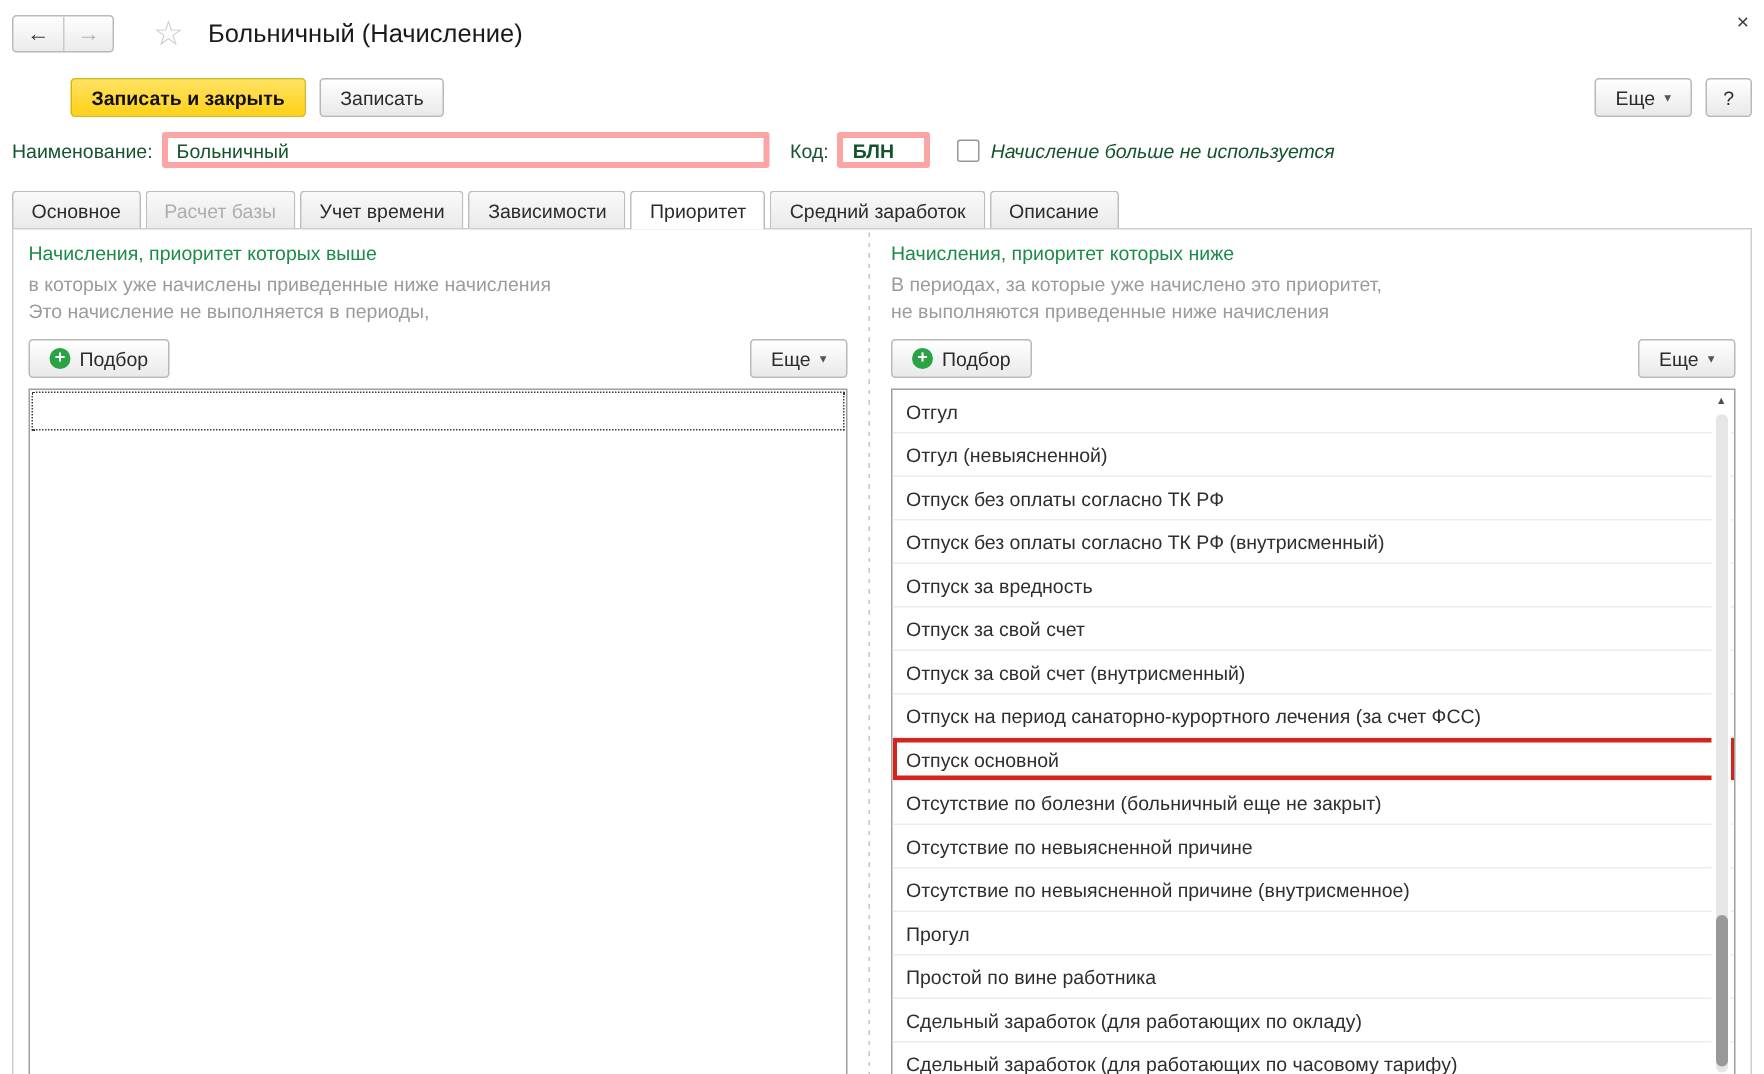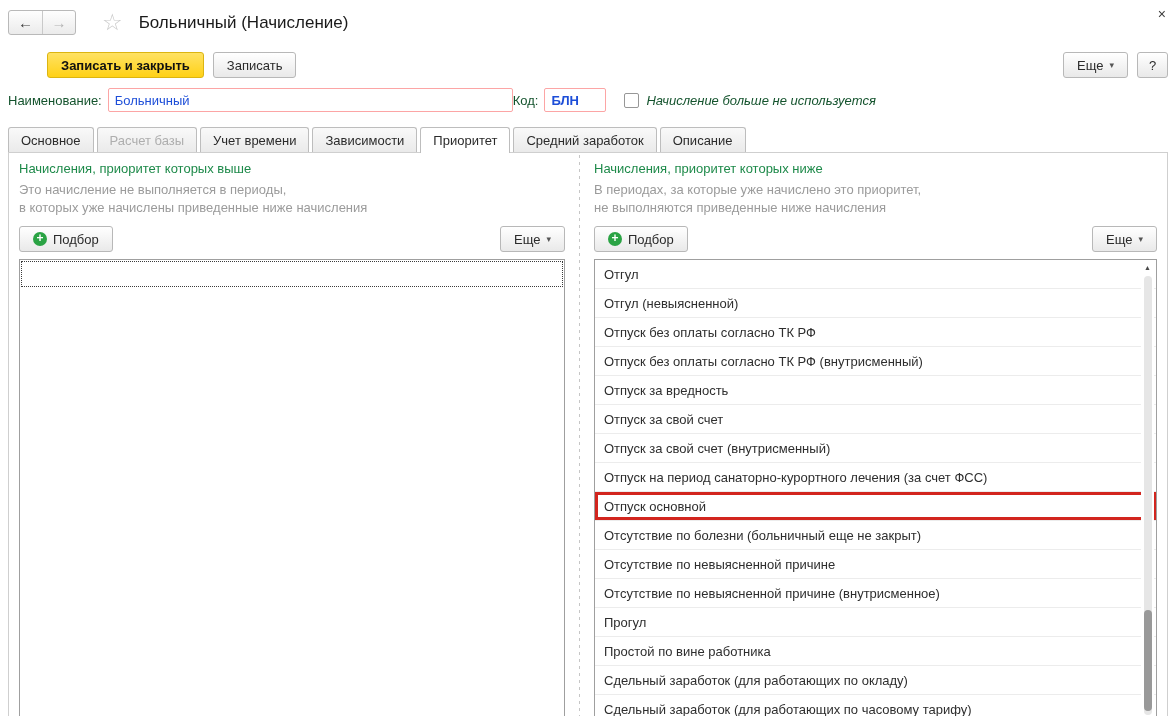--- a/index.html
+++ b/index.html
@@ -30,24 +30,24 @@
   .btn-help { width:31px; justify-content:center; padding:0; }
   .dd-arrow { font-size:9px; color:#555; }
 
   
   .cmdbar { display:flex; align-items:center; gap:9px; padding:14px 8px 6px; }
   .cmdbar .spacer { flex:1; }
 
   
   .formrow { display:flex; align-items:center; padding:4px 8px 6px; }
   .lbl { color:#14532d; margin-right:6px; }
-  .tinput { height:24px; border:1px solid #fca5a5; border-radius:2px; padding:0 6px;
-            font:inherit; color:#1d4ed8; }
+  .tinput { height:24px; border:4px solid #fca5a5; border-radius:2px; padding:0 6px;
+            font:inherit; color:#14532d; }
   .name-input { width:405px; }
-  .code-lbl { }
+  .code-lbl { margin-left:14px; }
   .code-input { width:62px;font-weight:bold; }
   .checkbox { width:15px; height:15px; border:1px solid #979797; border-radius:2px;
               background:#fff; margin:0 7px 0 18px; flex:none; cursor:pointer; }
   .chk-lbl { color:#14532d;font-style:italic; }
 
   
   .tabbar { display:flex; padding:0 8px; margin-top:9px; position:relative; z-index:2; }
   .tab { padding:5px 12px 4px; border:1px solid #bdbdbd; border-bottom:none;
          border-radius:3px 3px 0 0; background:linear-gradient(#f9f9f9,#eaeaea);
          margin-right:3px; color:#2b2b2b; cursor:pointer; }
@@ -135,22 +135,22 @@
       <div class="tab active"><span>Приоритет</span></div>
       <div class="tab"><span>Средний заработок</span></div>
       <div class="tab"><span>Описание</span></div>
     </div>
 
   <div class="content">
 
     <div class="panel left">
       <div class="panel-title">Начисления, приоритет которых выше</div>
       <div class="panel-desc">
+        <div>в которых уже начислены приведенные ниже начисления</div>
         <div>Это начисление не выполняется в периоды,</div>
-        <div>в которых уже начислены приведенные ниже начисления</div>
       </div>
       <div class="panel-toolbar">
         <button class="btn">
           <span class="plus-icon">+</span>
           <span>Подбор</span>
         </button>
         <div class="spacer"></div>
         <button class="btn">
           <span>Еще</span>
           <span class="dd-arrow">▾</span>

